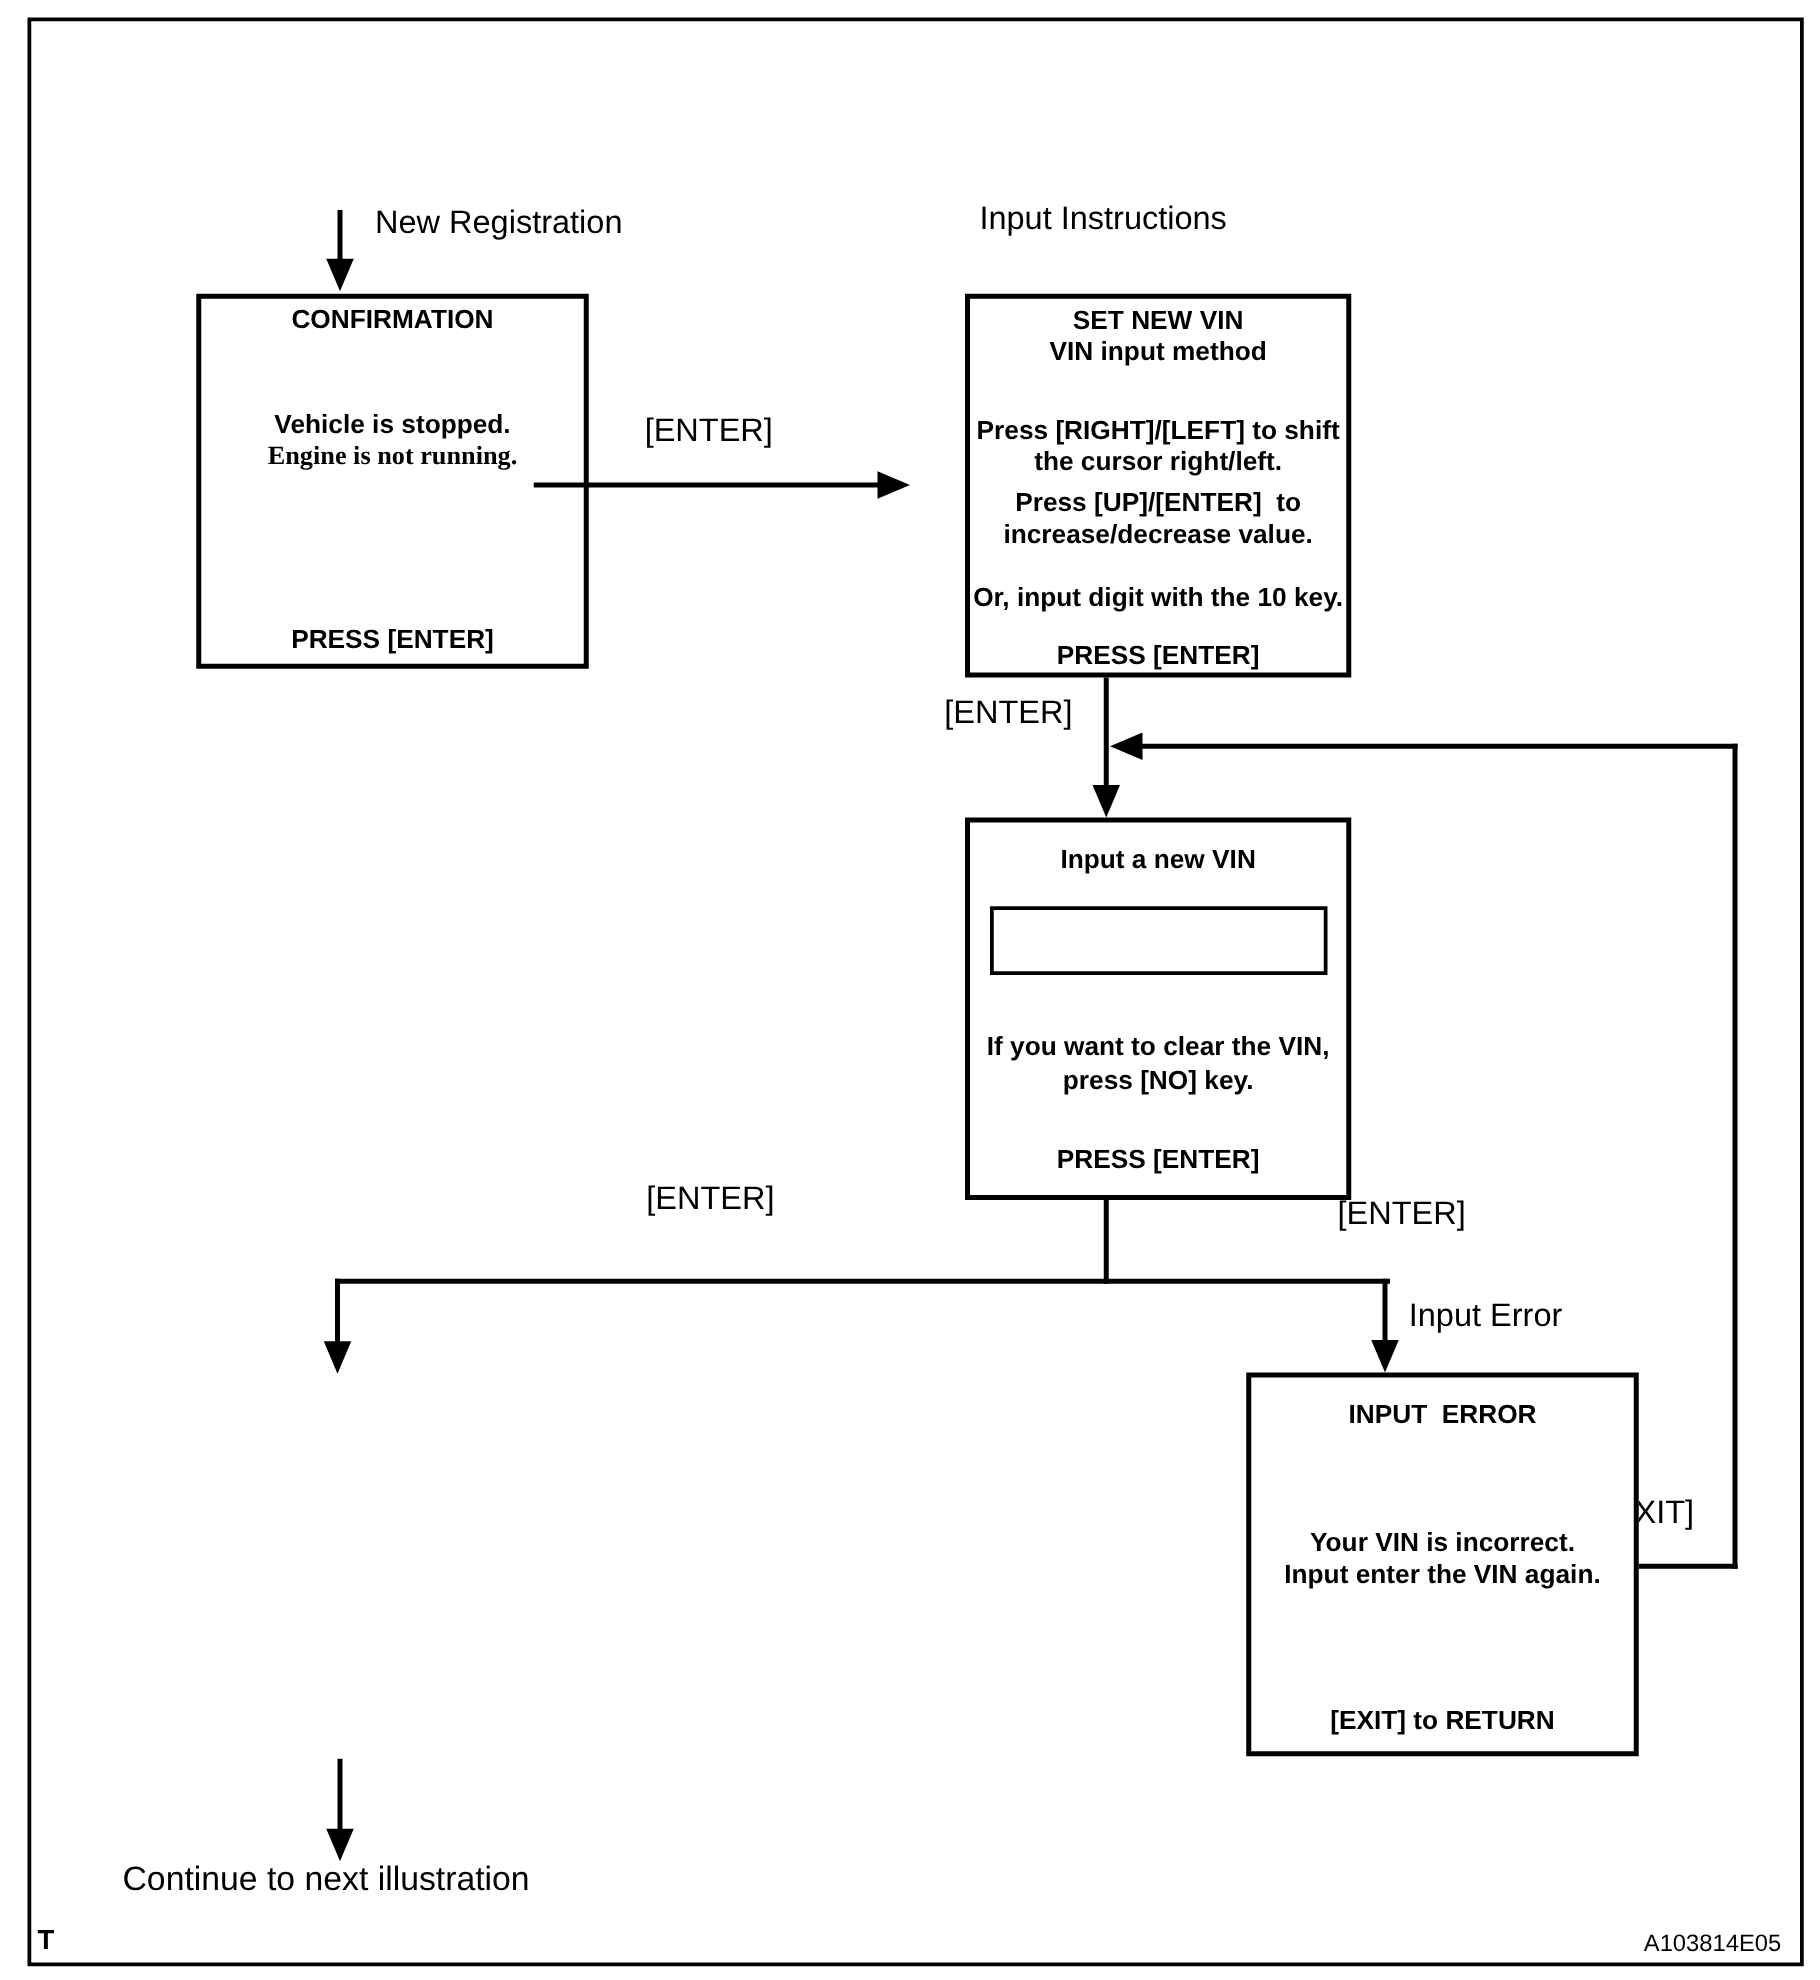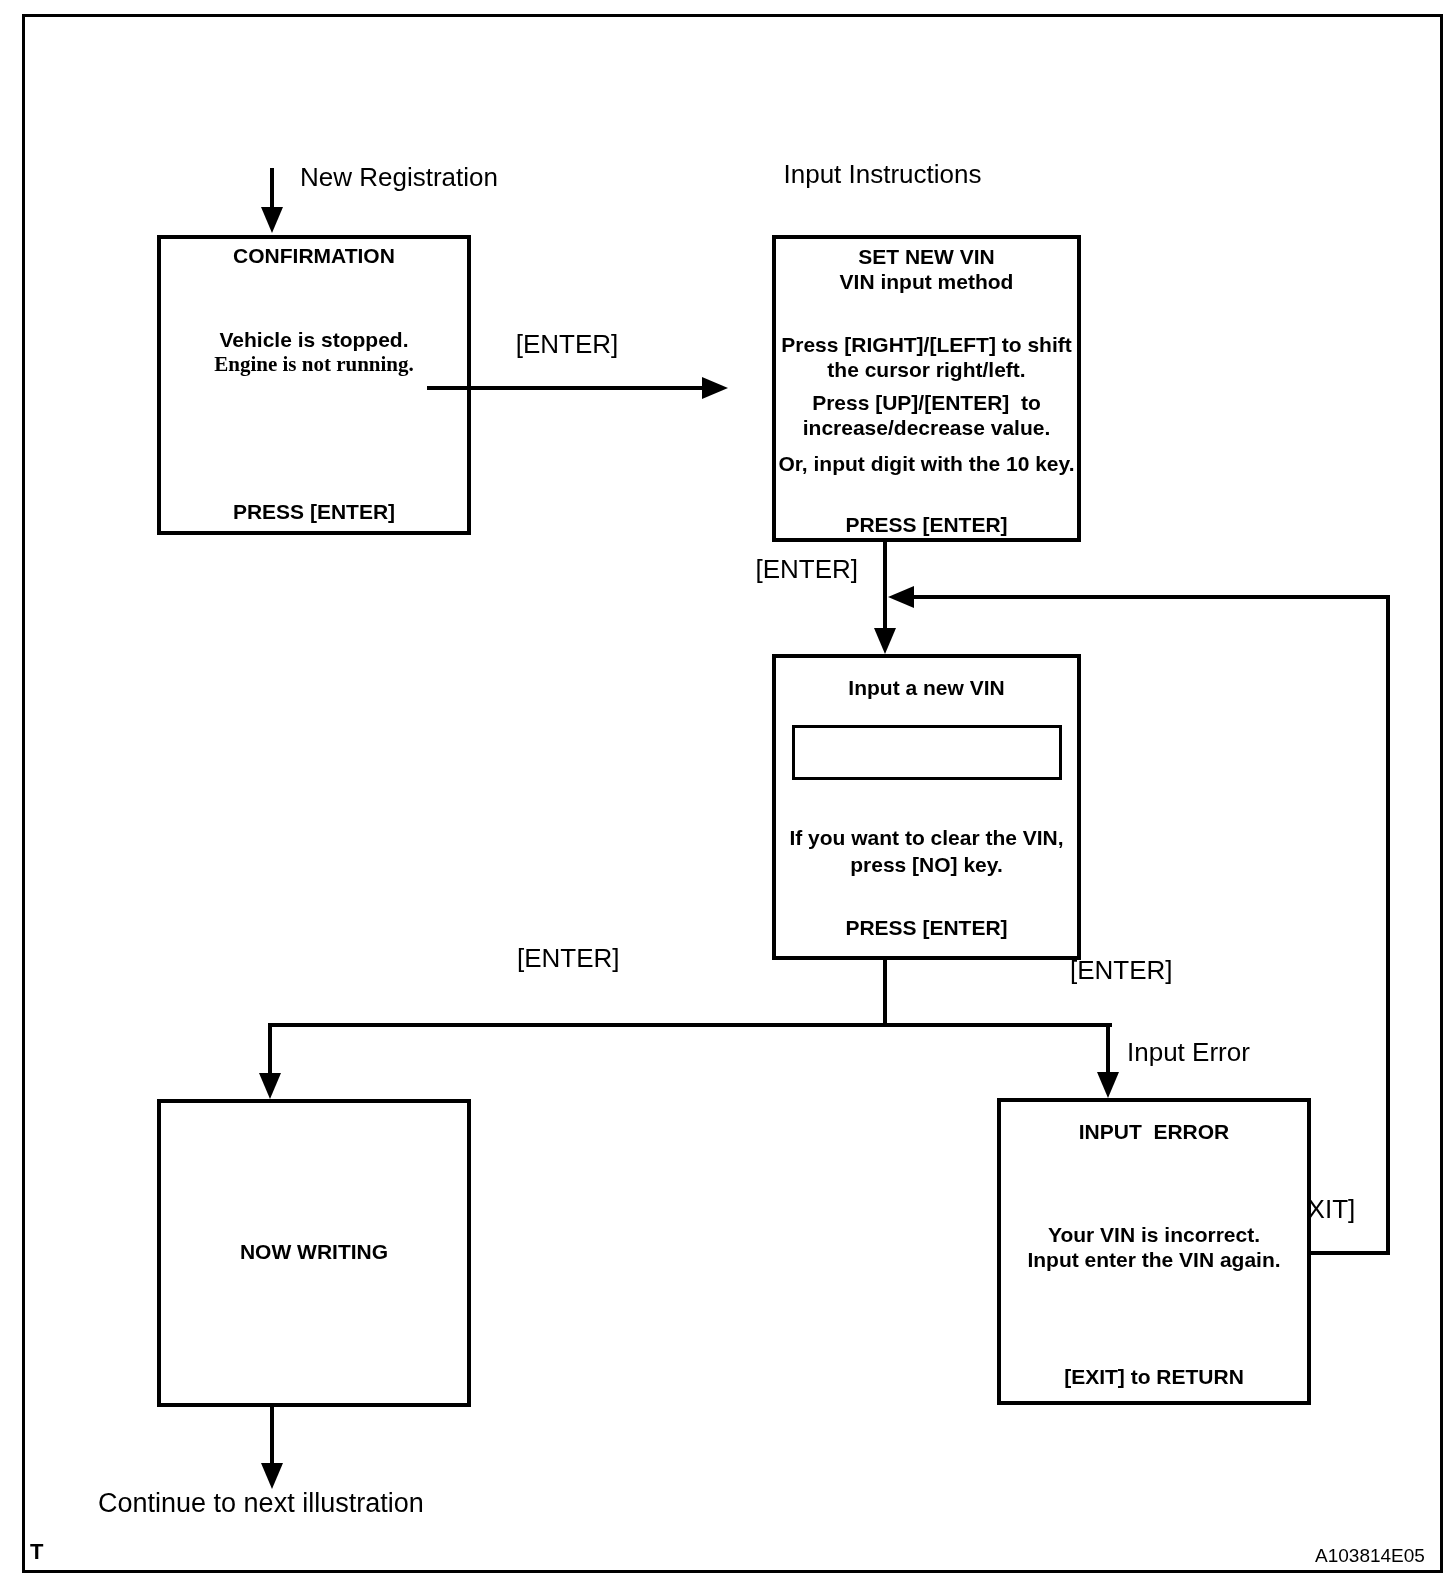--- a/index.html
+++ b/index.html
@@ -48,21 +48,21 @@
   <div class="head-right" style="left:702px;top:377px;"></div>
   <span class="label" style="left:427px;top:329px;width:280px;text-align:center;">[ENTER]</span>
 
   <div class="fbox" style="left:728px;top:235px;width:301px;height:299px;">
     <span class="btext" style="top:5px;">SET NEW VIN</span>
     <span class="btext" style="top:30px;">VIN input method</span>
     <span class="btext" style="top:93px;">Press [RIGHT]/[LEFT] to shift</span>
     <span class="btext" style="top:118px;">the cursor right/left.</span>
     <span class="btext" style="top:151px;">Press [UP]/[ENTER]  to</span>
     <span class="btext" style="top:176px;">increase/decrease value.</span>
-    <span class="btext" style="top:212px;">Or, input digit with the 10 key.</span>
+    <span class="btext" style="top:227px;">Or, input digit with the 10 key.</span>
     <span class="btext" style="top:273px;">PRESS [ENTER]</span>
   </div>
 
   <div class="vline" style="left:883px;top:542px;height:88px;"></div>
   <div class="head-down" style="left:874px;top:628px;"></div>
   <span class="label" style="left:738px;top:554px;width:120px;text-align:right;">[ENTER]</span>
 
   <div class="hline" style="left:910px;top:595px;width:480px;"></div>
   <div class="head-left" style="left:888px;top:586px;"></div>
   <div class="vline" style="left:1386px;top:595px;height:660px;"></div>
@@ -80,23 +80,20 @@
   <div class="vline" style="left:883px;top:960px;height:67px;"></div>
   <div class="hline" style="left:268px;top:1023px;width:844px;"></div>
   <div class="vline" style="left:268px;top:1023px;height:52px;"></div>
   <div class="head-down" style="left:259px;top:1073px;"></div>
   <div class="vline" style="left:1106px;top:1023px;height:51px;"></div>
   <div class="head-down" style="left:1097px;top:1072px;"></div>
   <span class="label" style="left:517px;top:943px;">[ENTER]</span>
   <span class="label" style="left:1070px;top:955px;">[ENTER]</span>
   <span class="label" style="left:1127px;top:1037px;">Input Error</span>
 
-  <div class="fbox" style="left:113px;top:1099px;width:306px;height:300px;">
-    <span class="btext" style="top:136px;">NOW WRITING</span>
-  </div>
 
   <div class="fbox" style="left:953px;top:1098px;width:306px;height:299px;">
     <span class="btext" style="top:17px;">INPUT  ERROR</span>
     <span class="btext" style="top:120px;">Your VIN is incorrect.</span>
     <span class="btext" style="top:145px;">Input enter the VIN again.</span>
     <span class="btext" style="top:262px;">[EXIT] to RETURN</span>
   </div>
 
   <div class="vline" style="left:270px;top:1407px;height:57px;"></div>
   <div class="head-down" style="left:261px;top:1463px;"></div>

